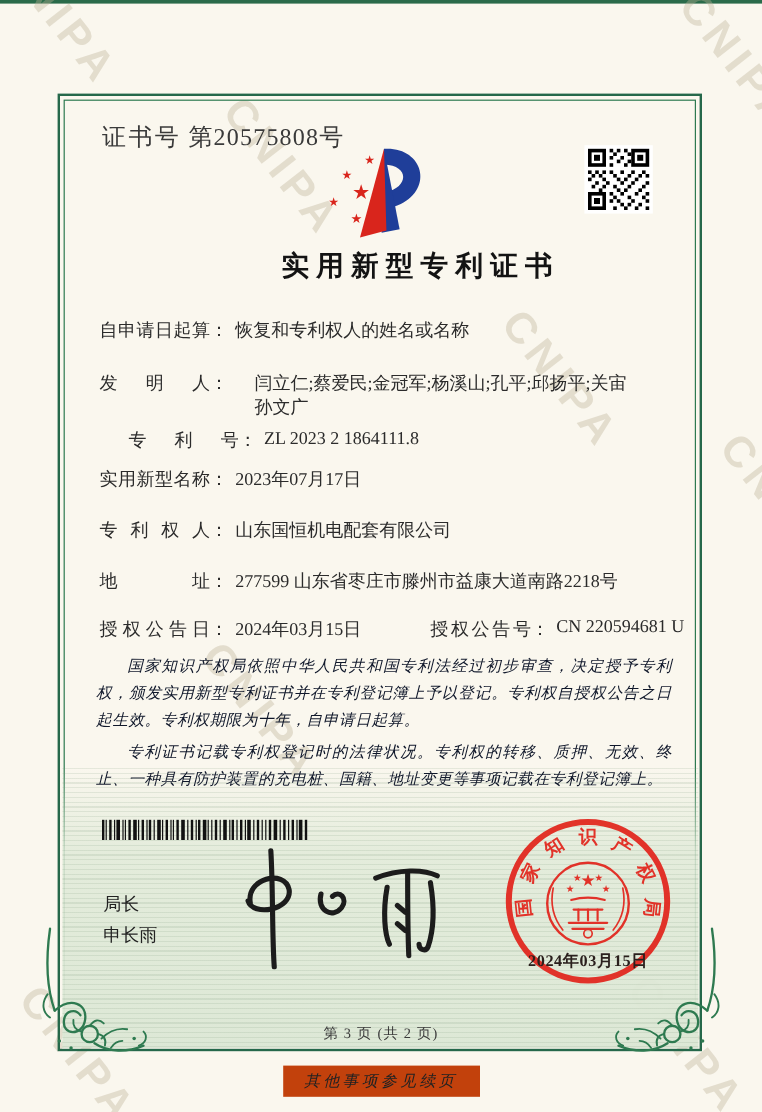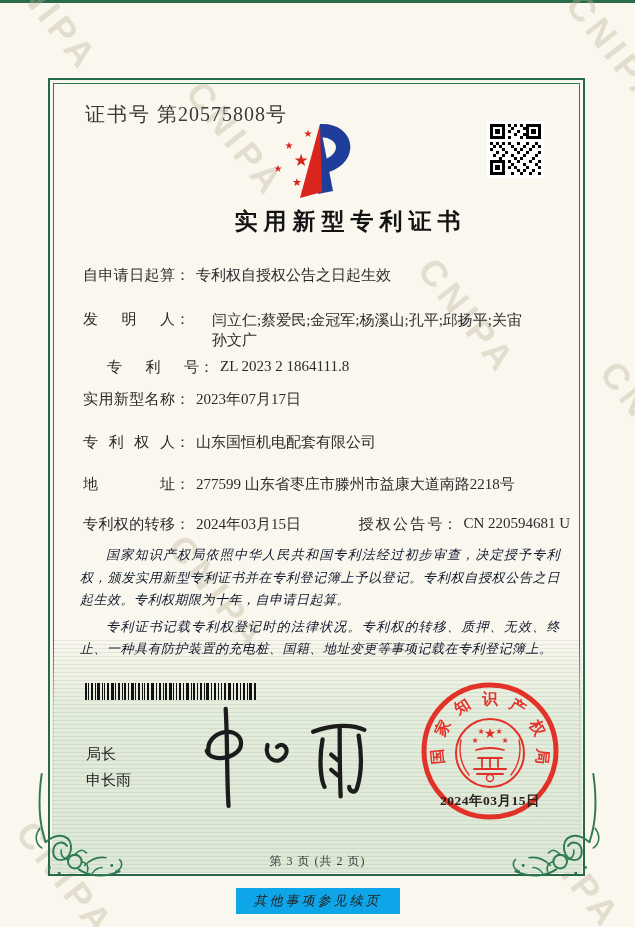--- a/index.html
+++ b/index.html
@@ -36,21 +36,21 @@
   .flabel2{display:inline-block;width:84px;text-align:justify;text-align-last:justify;text-justify:inter-character;vertical-align:top;}
   .legal{position:absolute;left:80px;top:544px;width:480px;font-size:13px;line-height:22.5px;color:#0f172a;font-style:italic;text-align:justify;text-justify:inter-ideograph;letter-spacing:0.5px;}
   .legal p{margin:0 0 4px 0;text-indent:2em;}
   .barcode{position:absolute;left:85px;top:683px;}
   .officer{position:absolute;left:86px;top:741px;font-family:"Liberation Sans","DejaVu Sans",sans-serif;font-size:15px;color:#222;line-height:26px;}
   .signature{position:absolute;left:182px;top:703px;}
   .seal{position:absolute;left:419px;top:680px;width:142px;height:142px;z-index:5;}
   .seal svg{position:absolute;left:0;top:0;}
   .seal-date{position:absolute;left:0;top:112px;width:142px;text-align:center;font-size:13.5px;font-weight:bold;color:#2a201d;letter-spacing:0.5px;}
   .pageinfo{position:absolute;left:0;top:853px;width:635px;text-align:center;font-size:12px;color:#3a3a3a;letter-spacing:1px;z-index:4;}
-  .footnote{position:absolute;left:50%;top:888px;transform:translateX(-50%);background:#0ea5e9;padding:4px 18px;font-size:13px;font-style:italic;letter-spacing:3px;color:#222;z-index:4;white-space:nowrap;}
+  .footnote{position:absolute;left:50%;top:888px;transform:translateX(-50%);background:#c2410c;padding:4px 18px;font-size:13px;font-style:italic;letter-spacing:3px;color:#222;z-index:4;white-space:nowrap;}
 </style>
 </head>
 <body>
 
 <div class="page">
 
   <div class="topline"></div>
 
   <div class="wm" style="left:-18px;top:-8px;">CNIPA</div>
   <div class="wm" style="left:168px;top:118px;">CNIPA</div>
@@ -126,39 +126,39 @@
       <div class="qr-finder" style="left:3px;top:3px;"></div>
       <div class="qr-finder" style="left:39px;top:3px;"></div>
       <div class="qr-finder" style="left:3px;top:39px;"></div>
       <div class="qr-dots"></div>
     </div>
 
     <div class="title">实用新型专利证书</div>
 
     <div class="fields">
       <div class="frow" style="top:4px;">
-        <span class="flabel">自申请日起算</span><span class="fcolon">：</span><span class="fvalue">专利权自授权公告之日起生效</span>
+        <span class="flabel">自申请日起算</span><span class="fcolon">：</span><span class="fvalue">恢复和专利权人的姓名或名称</span>
       </div>
       <div class="frow" style="top:48px;">
         <span class="flabel">发明人</span><span class="fcolon">：</span><span class="fvalue-block"><div>闫立仁;蔡爱民;金冠军;杨溪山;孔平;邱扬平;关宙</div><div>孙文广</div></span>
       </div>
       <div class="frow" style="top:96px;margin-left:24px;">
         <span class="flabel">专利号</span><span class="fcolon">：</span><span class="fvalue">ZL 2023 2 1864111.8</span>
       </div>
       <div class="frow" style="top:128px;">
         <span class="flabel">实用新型名称</span><span class="fcolon">：</span><span class="fvalue">2023年07月17日</span>
       </div>
       <div class="frow" style="top:171px;font-family:Liberation Mono, monospace;">
         <span class="flabel">专利权人</span><span class="fcolon">：</span><span class="fvalue">山东国恒机电配套有限公司</span>
       </div>
       <div class="frow" style="top:213px;">
         <span class="flabel">地址</span><span class="fcolon">：</span><span class="fvalue">277599 山东省枣庄市滕州市益康大道南路2218号</span>
       </div>
       <div class="frow" style="top:253px;">
-        <span class="flabel">专利权的转移</span><span class="fcolon">：</span><span class="fvalue">2024年03月15日</span>
+        <span class="flabel">授权公告日</span><span class="fcolon">：</span><span class="fvalue">2024年03月15日</span>
         <span style="display:inline-block;width:50px;"></span>
         <span class="flabel2">授权公告号</span><span class="fcolon">：</span><span class="fvalue">CN 220594681 U</span>
       </div>
     </div>
 
     <div class="legal">
       <p>国家知识产权局依照中华人民共和国专利法经过初步审查，决定授予专利权，颁发实用新型专利证书并在专利登记簿上予以登记。专利权自授权公告之日起生效。专利权期限为十年，自申请日起算。</p>
       <p>专利证书记载专利权登记时的法律状况。专利权的转移、质押、无效、终止、一种具有防护装置的充电桩、国籍、地址变更等事项记载在专利登记簿上。</p>
     </div>
 

